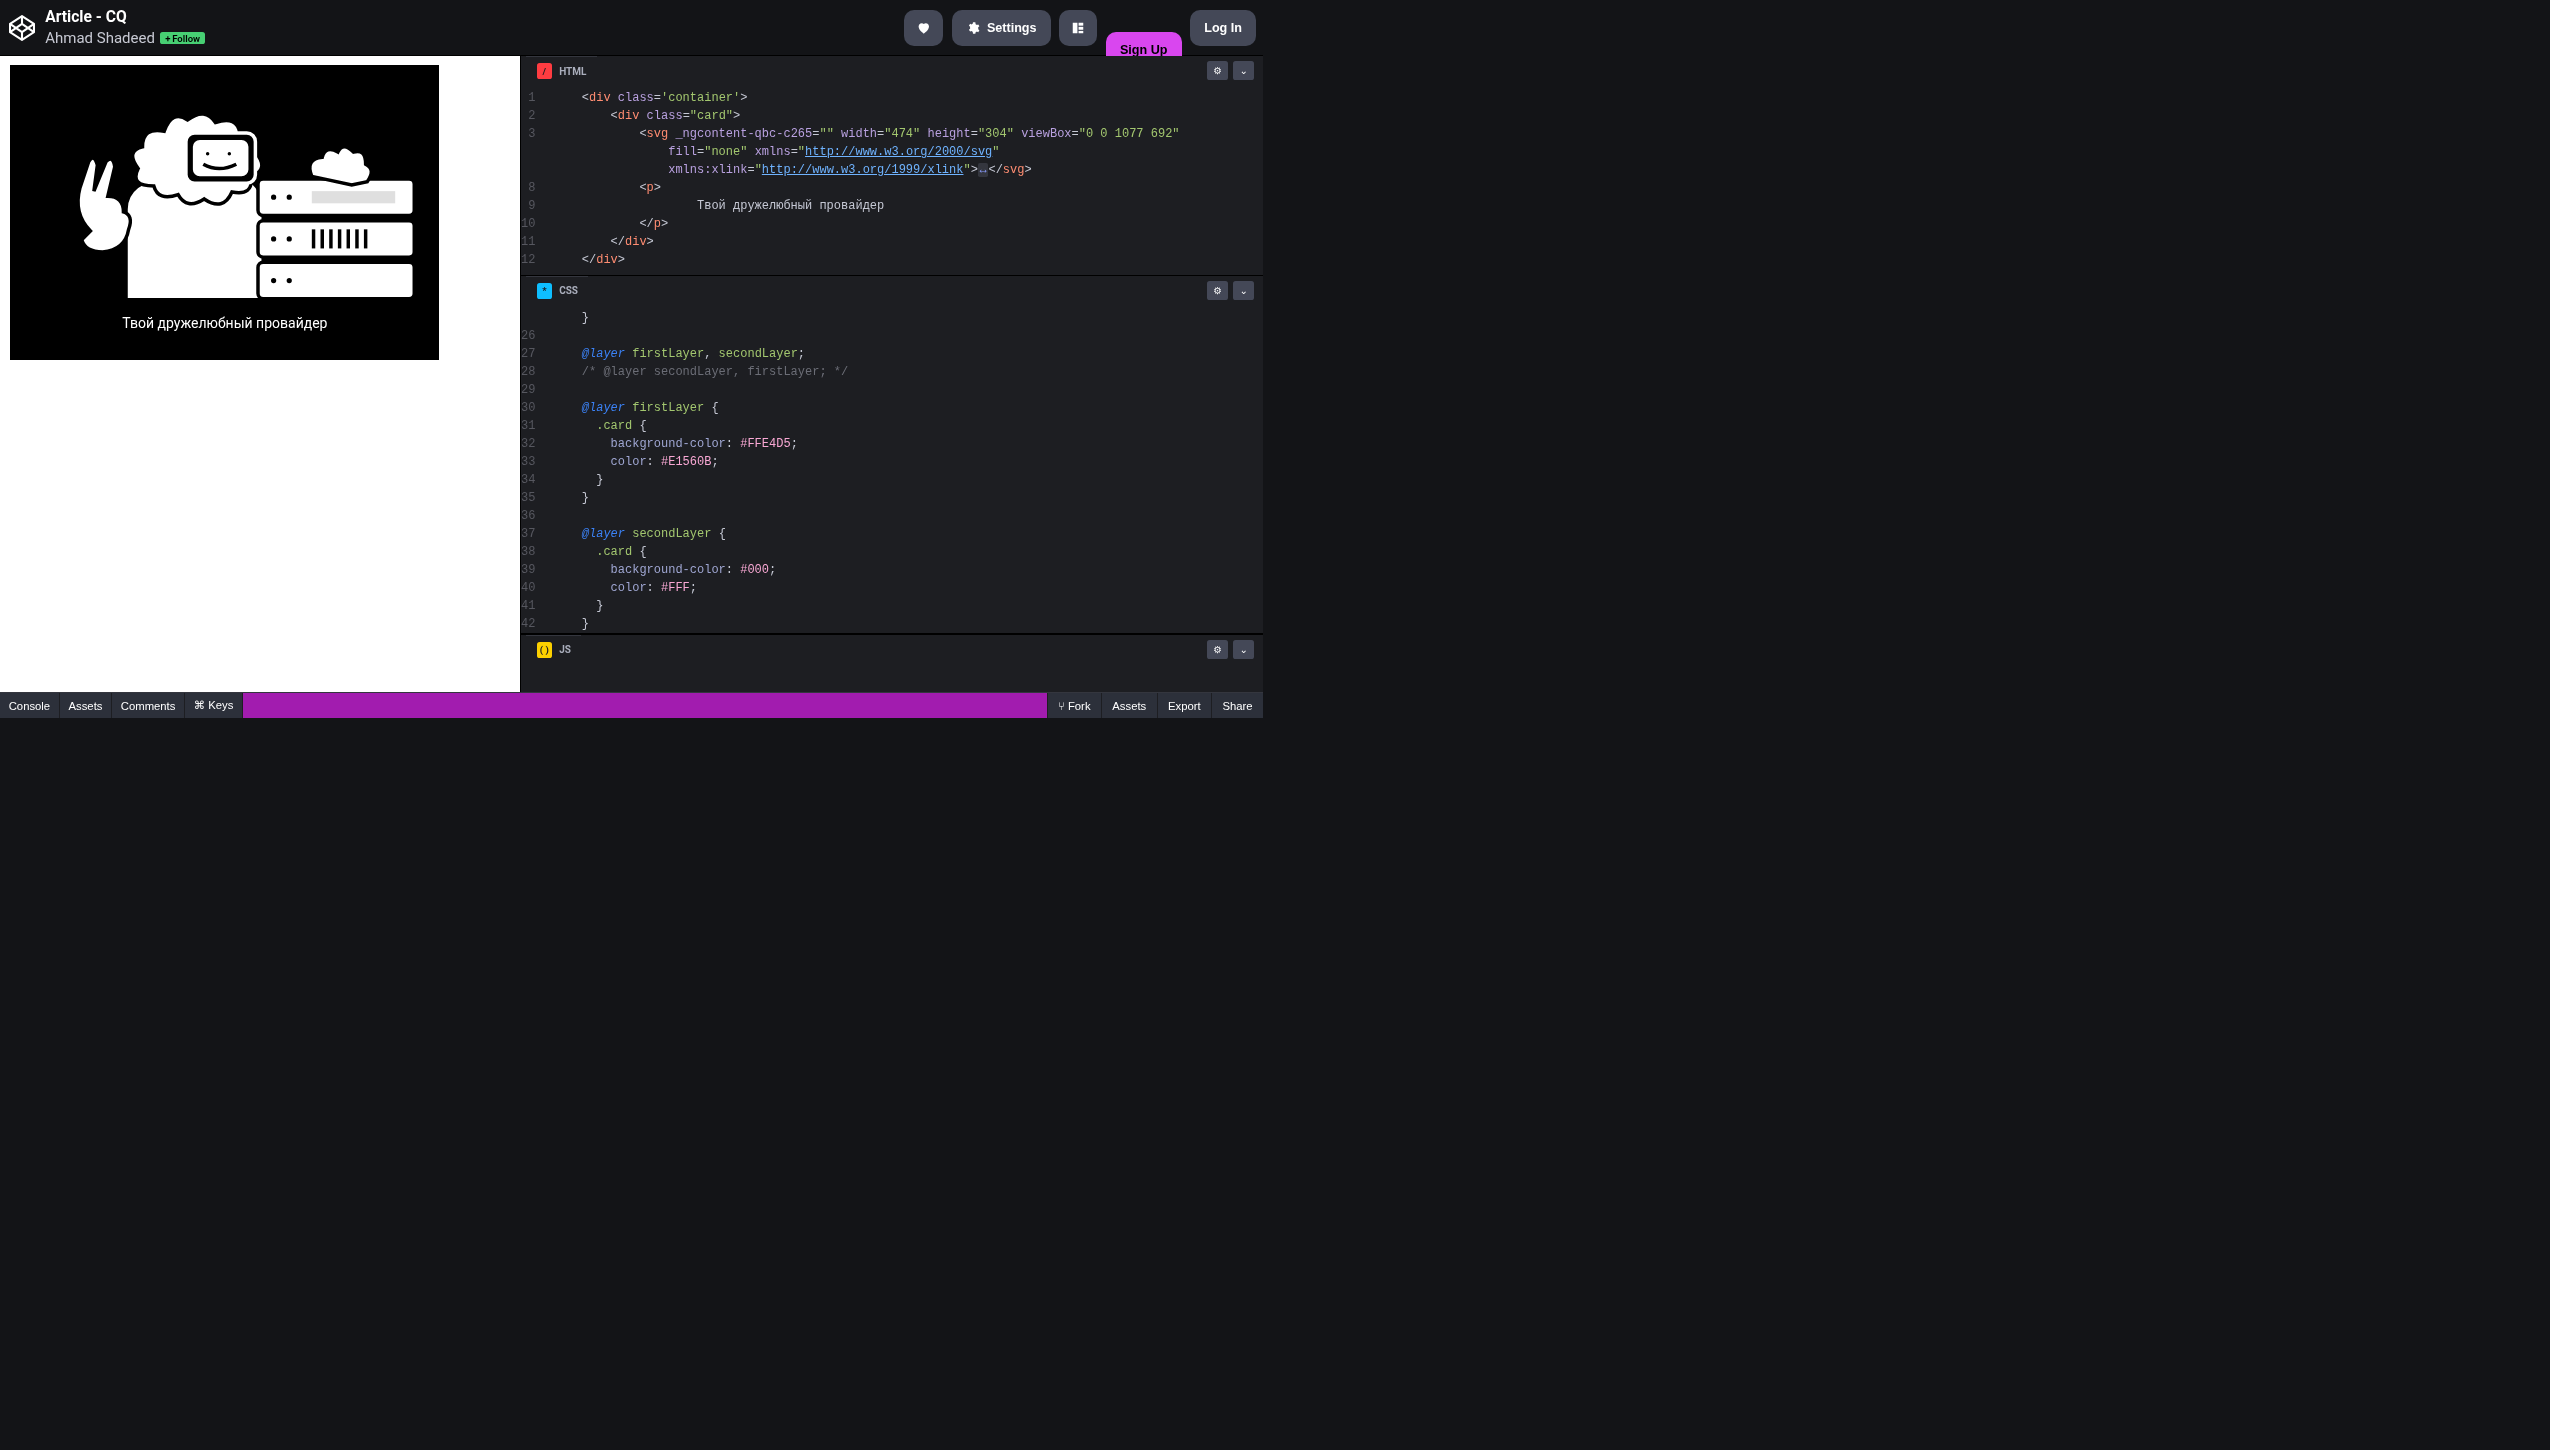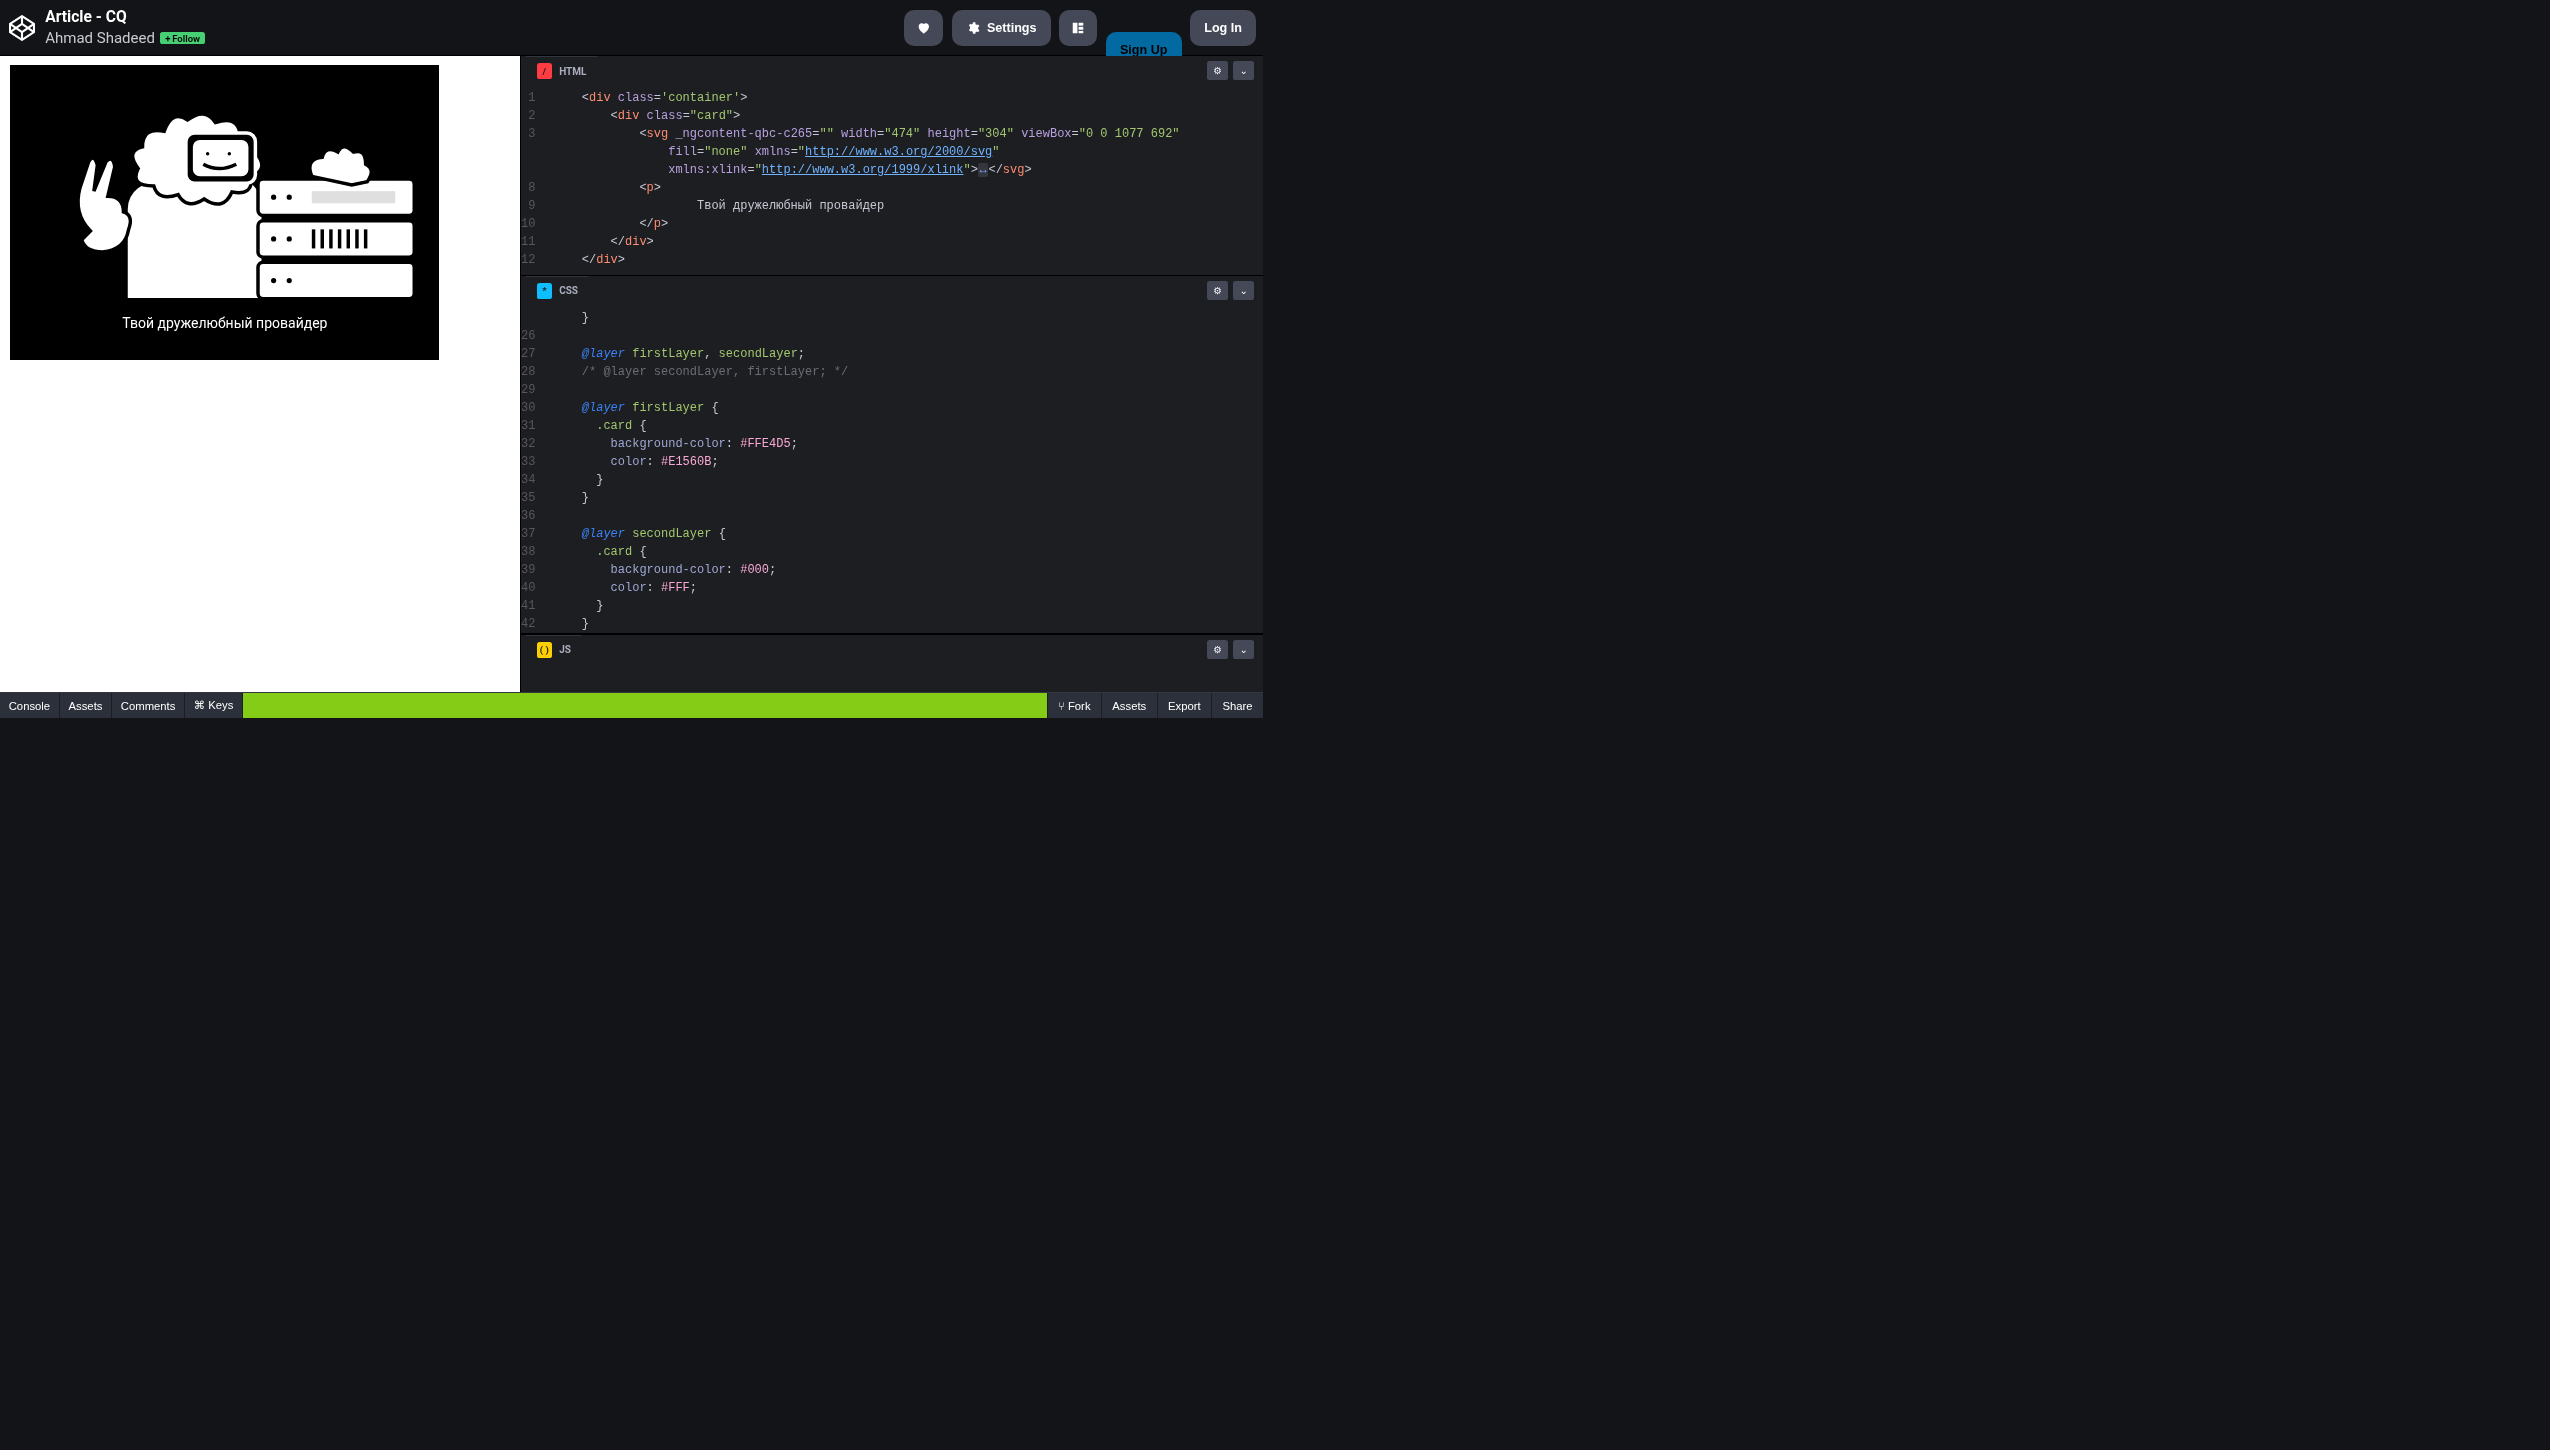--- a/index.html
+++ b/index.html
@@ -34,21 +34,21 @@
   padding: 0.9px 5.2px; border-radius: 2.6px; display: inline-flex; align-items: center; gap:1.7px;
   font-weight: 600;
 }
 .header-spacer { flex: 1; }
 .hbtn {
   background: #444857; color: #fff; border: none;
   padding: 0 14px; height: 36px; border-radius: 10px; font-size: 12.6px;
   display: inline-flex; align-items: center; gap: 7px; cursor: pointer; font-weight: 600;
 }
 .hbtn.icon-only { padding: 0 12px; }
-.hbtn.signup { background: #0369a1; color: #000; margin-top: 45px; }
+.hbtn.signup { background: #d946ef; color: #000; margin-top: 45px; }
 .main {
   flex: 1;
   display: flex;
   min-height: 0;
 }
 .preview {
   width: 520px;
   background: #fff;
   position: relative;
 }
@@ -126,21 +126,21 @@
 .num { color: #f9a8d4; }
 .sel { color: #a3c76f; }
 .cm  { color: #6b6d76; }
 .punct{ color: #c5c8d4; }
 .hlink { color: #6fb3ff; text-decoration: underline; }
 .collapse-mark { background:#34363e; color:#8b9dff; padding:0 1.7px; border-radius:1.7px;}
 .panel.html .code-area { height: 189px; }
 .panel.css .code-area  { height: 328px; }
 .panel.js .panel-header { border-top: 0.9px solid #000;}
 .footer {
-  height: 26px; background: #84cc16;
+  height: 26px; background: #a21caf;
   display: flex; align-items: center;
   border-top: 0.9px solid #34363e; font-size: 11.3px;
 }
 .footer-left { display: flex; }
 .ftab {
   background: #2c303a; border: none; color: #fff;
   padding: 0 8.7px; height: 26px; cursor: pointer; font-size: 11.3px;
   border-right: 0.9px solid #1d1e22;
 }
 .ftab.first{}

